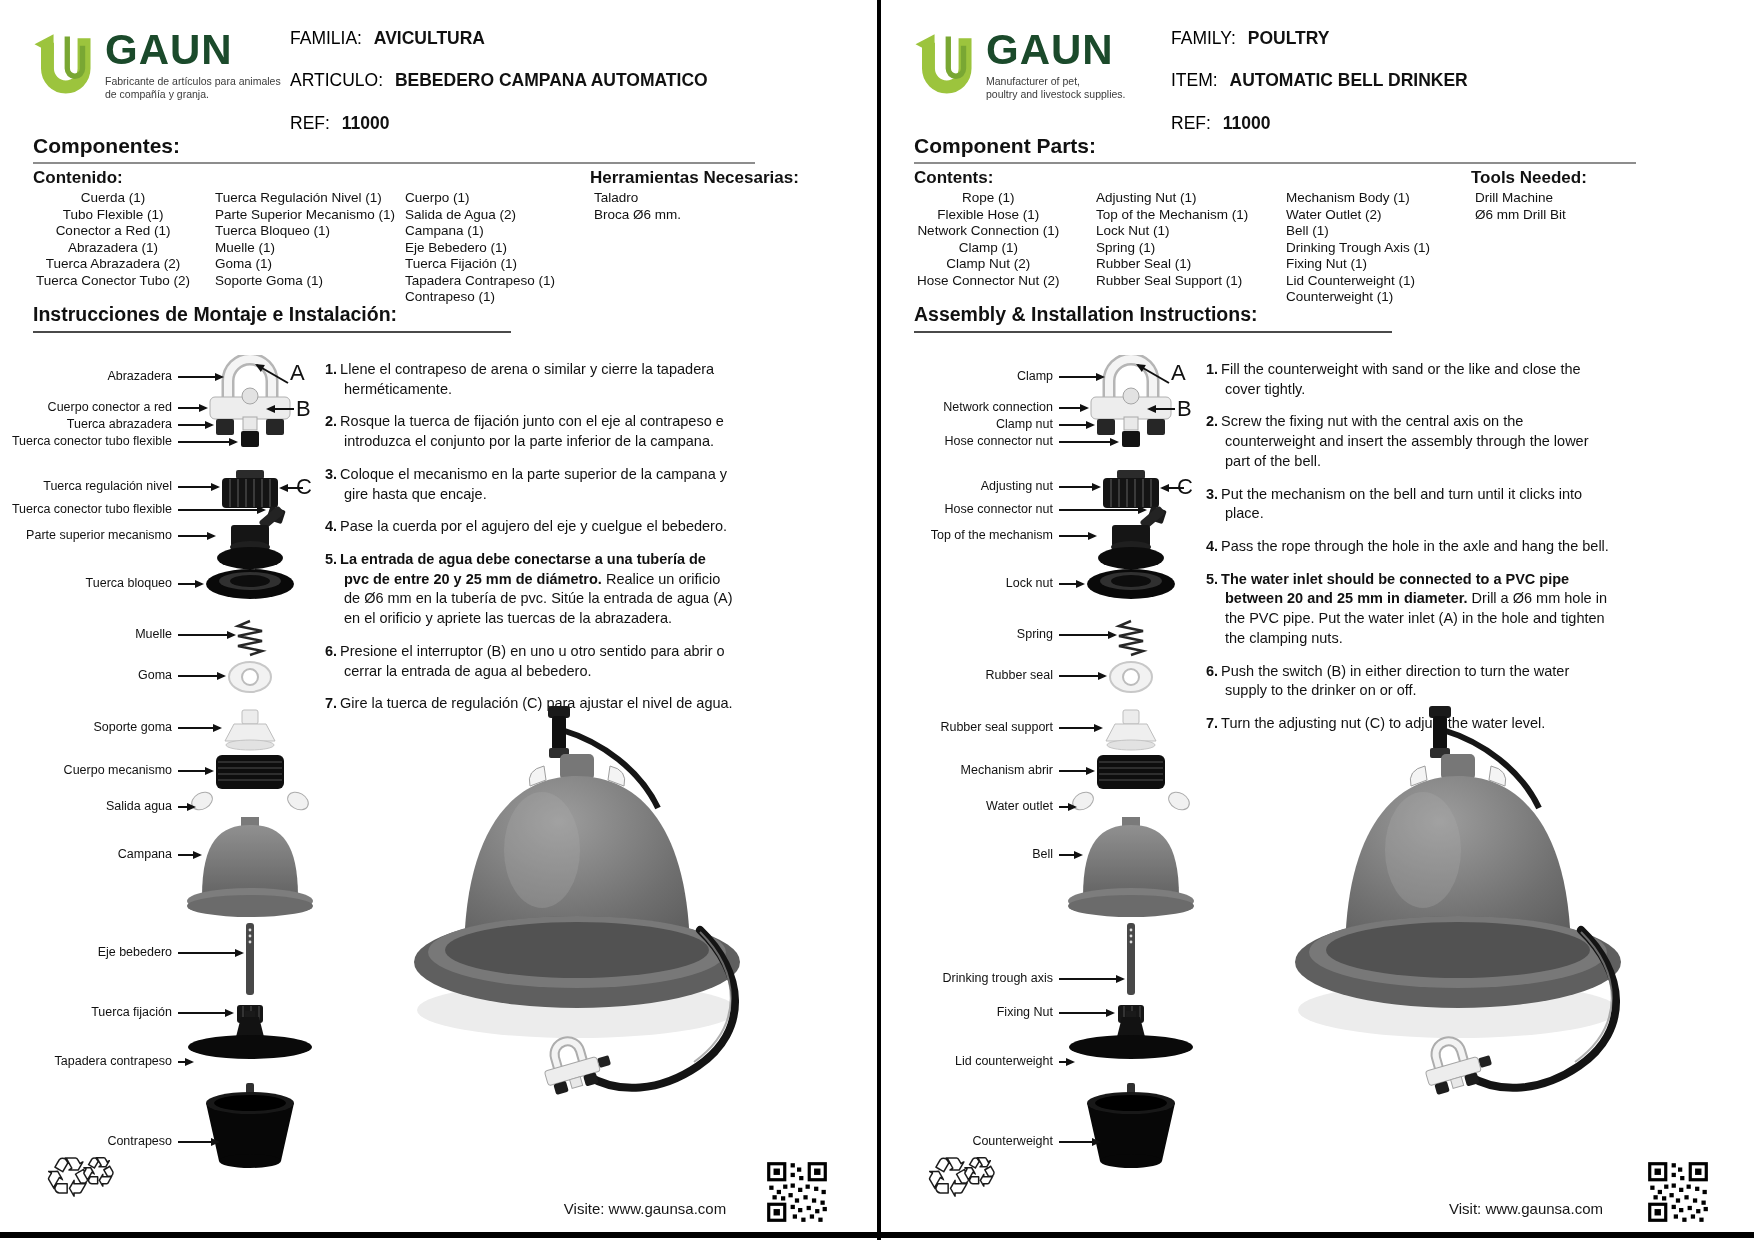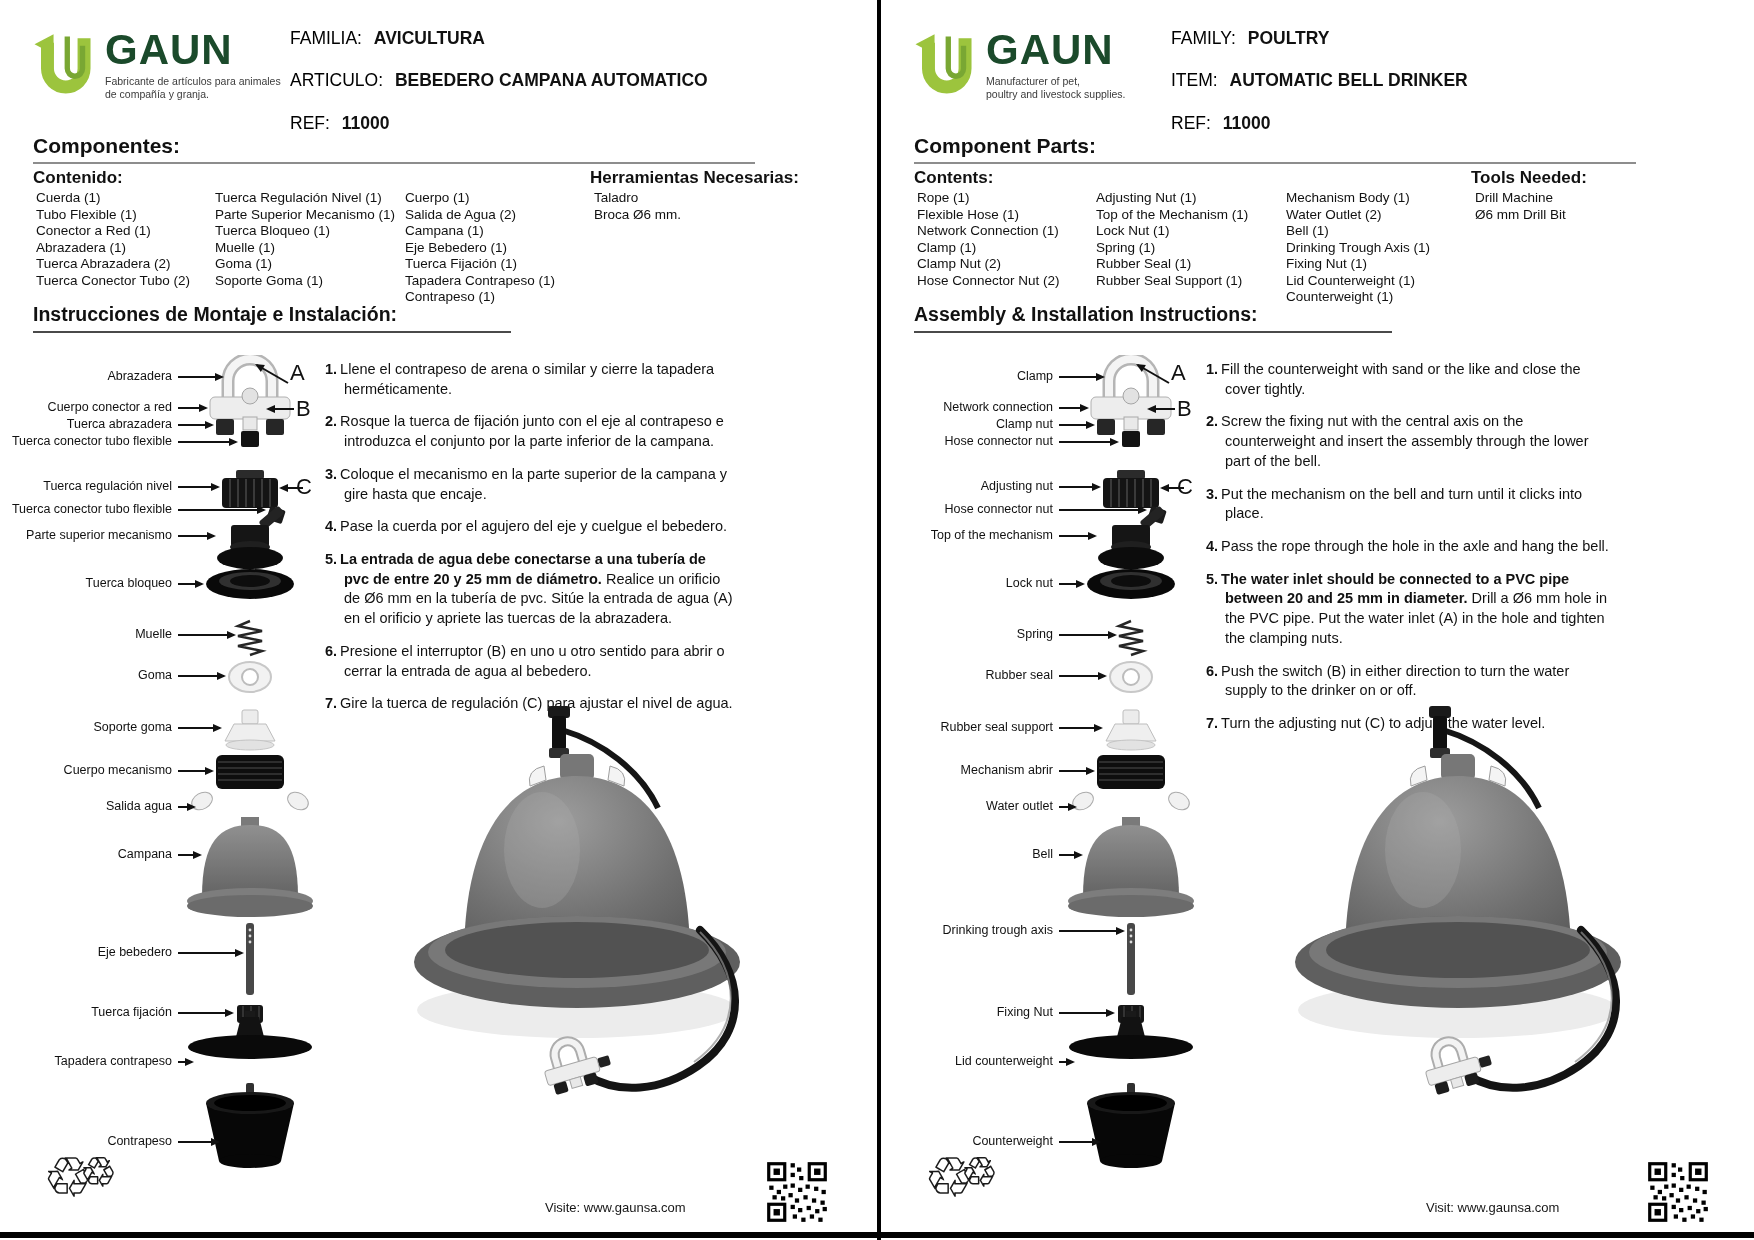--- a/index.html
+++ b/index.html
@@ -22,21 +22,21 @@
   .hrow .lab{color:#000000;}
   .hrow .val{font-weight:bold;margin-left:7px;}
   .hrow1{top:28px;} .hrow2{top:70px;} .hrow3{top:113px;}
 
   .h-comp{position:absolute;left:33px;top:134px;font-size:21px;font-weight:bold;}
   .rule{position:absolute;height:2px;background:#8d8d8d;}
   .rule-comp{left:33px;top:162px;width:722px;}
   .h-contents{position:absolute;left:33px;top:168px;font-size:17px;font-weight:bold;}
   .h-tools{position:absolute;left:590px;top:168px;font-size:17px;font-weight:bold;}
   .col{position:absolute;top:190px;font-size:13.5px;line-height:16.5px;white-space:nowrap;}
-  .col1{left:36px;} .col2{left:215px;} .col3{left:405px;} .coltools{left:594px;}
+  .col1{left:36px;text-align:center;} .col2{left:215px;} .col3{left:405px;} .coltools{left:594px;}
 
   .h-instr{position:absolute;left:33px;top:303px;font-size:19.5px;font-weight:bold;white-space:nowrap;}
   .rule-instr{left:33px;top:331px;width:478px;background:#4a4a4a;}
 
   
   .dlabel{position:absolute;left:0;font-size:12.5px;white-space:nowrap;}
   .dlabel .txt{display:block;width:172px;text-align:right;}
   .arr{position:absolute;top:7px;left:178px;height:0;border-top:2.2px solid #111;}
   .arr::after{content:"";position:absolute;right:-2px;top:-5.2px;width:0;height:0;border-left:9px solid #111;border-top:4px solid transparent;border-bottom:4px solid transparent;}
   .arrL{position:absolute;height:0;border-top:2.2px solid #111;}
@@ -47,21 +47,21 @@
   .photo-svg{position:absolute;left:402px;top:695px;width:350px;height:440px;}
 
   
   .instructions{position:absolute;left:325px;top:360px;width:408px;}
   .instr{margin:0 0 13px 0;font-size:14.5px;line-height:1.36;padding-left:19px;text-indent:-19px;}
   .instr .inum{font-weight:bold;margin-right:3px;}
 
   
   .recycle{position:absolute;left:44px;top:1146px;color:#fff;-webkit-text-stroke:1.5px #1a1a1a;white-space:nowrap;}
   .recycle .r1{font-size:54px;} .recycle .r2{font-size:40px;margin-left:-12px;vertical-align:10px;}
-  .visit{position:absolute;left:545px;top:1200px;width:200px;text-align:left;font-size:13px;color:#161616;}
+  .visit{position:absolute;left:545px;top:1200px;width:200px;text-align:center;font-size:15px;color:#161616;}
   .qr-svg{position:absolute;left:765px;top:1160px;width:64px;height:64px;}
 </style>
 </head>
 <body>
 
 <svg width="0" height="0" style="position:absolute" aria-hidden="true">
   <defs>
     <linearGradient id="gBell" x1="0" y1="0" x2="0" y2="1">
       <stop offset="0" stop-color="#909090"></stop>
         <stop offset="1" stop-color="#636363"></stop>
@@ -524,21 +524,21 @@
       <i class="arr" style="width:34px"></i>
     </div>
   <div class="dlabel" style="top:799px">
       <span class="txt">Water outlet</span>
       <i class="arr" style="width:16px"></i>
     </div>
   <div class="dlabel" style="top:847px">
       <span class="txt">Bell</span>
       <i class="arr" style="width:22px"></i>
     </div>
-  <div class="dlabel" style="top:923px">
+  <div class="dlabel" style="top:971px">
       <span class="txt">Drinking trough axis</span>
       <i class="arr" style="width:64px"></i>
     </div>
   <div class="dlabel" style="top:1005px">
       <span class="txt">Fixing Nut</span>
       <i class="arr" style="width:54px"></i>
     </div>
   <div class="dlabel" style="top:1054px">
       <span class="txt">Lid counterweight</span>
       <i class="arr" style="width:14px"></i>

